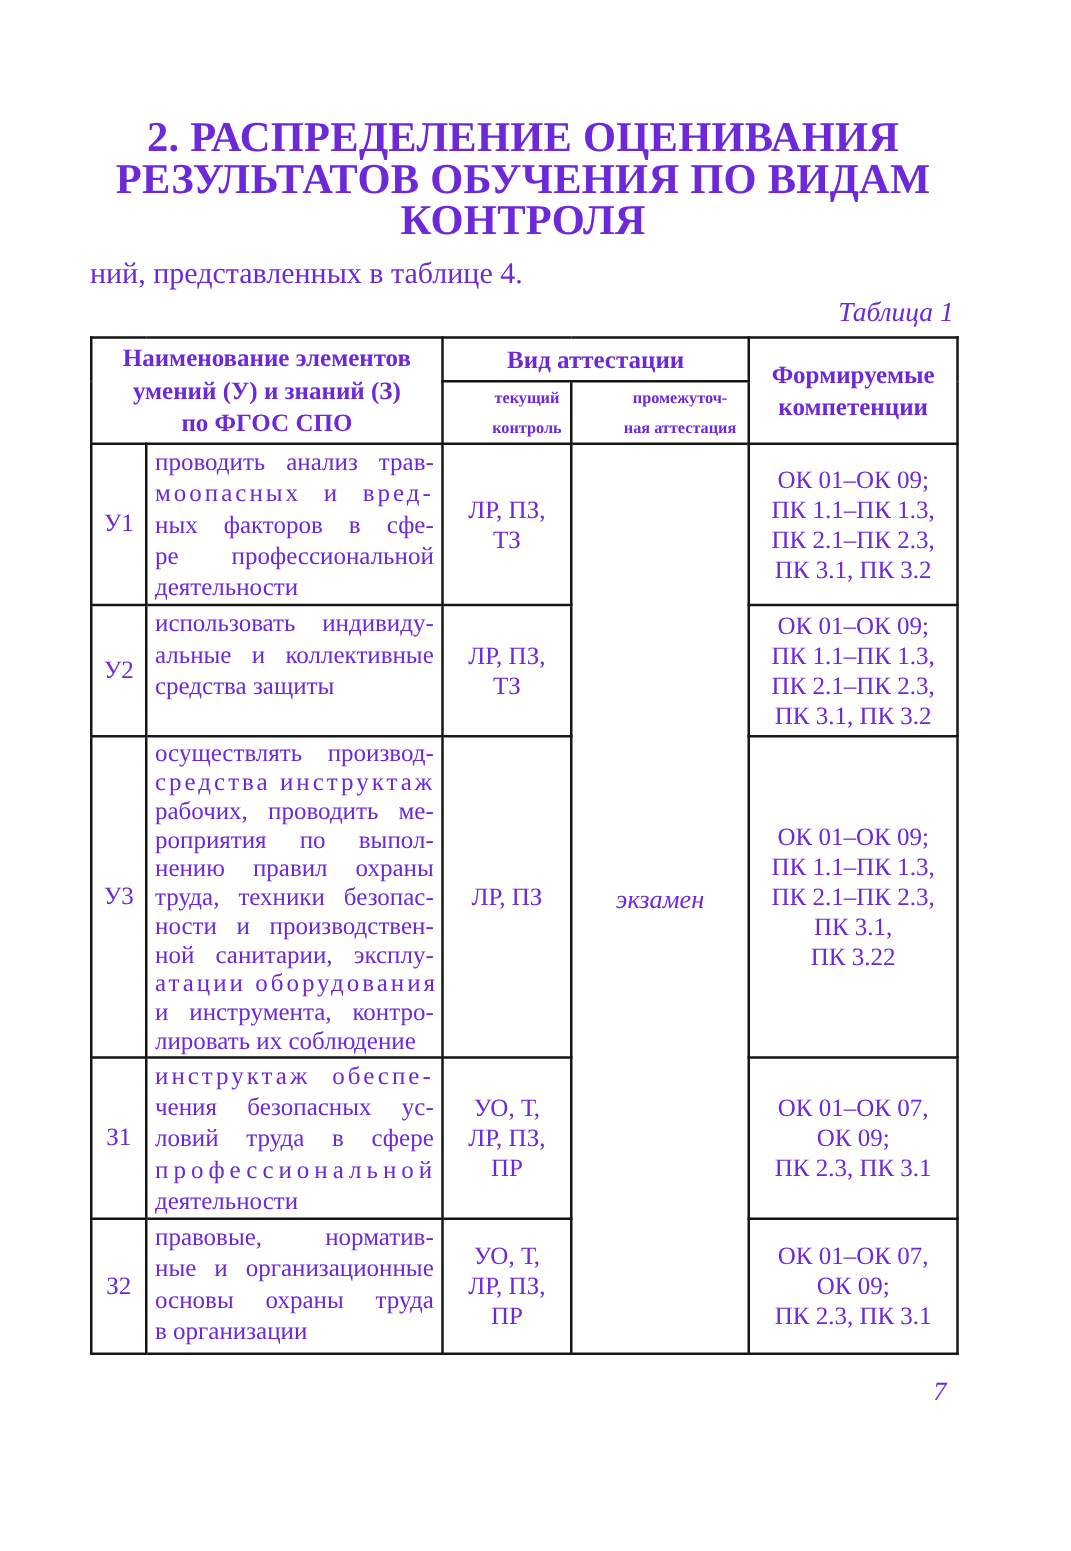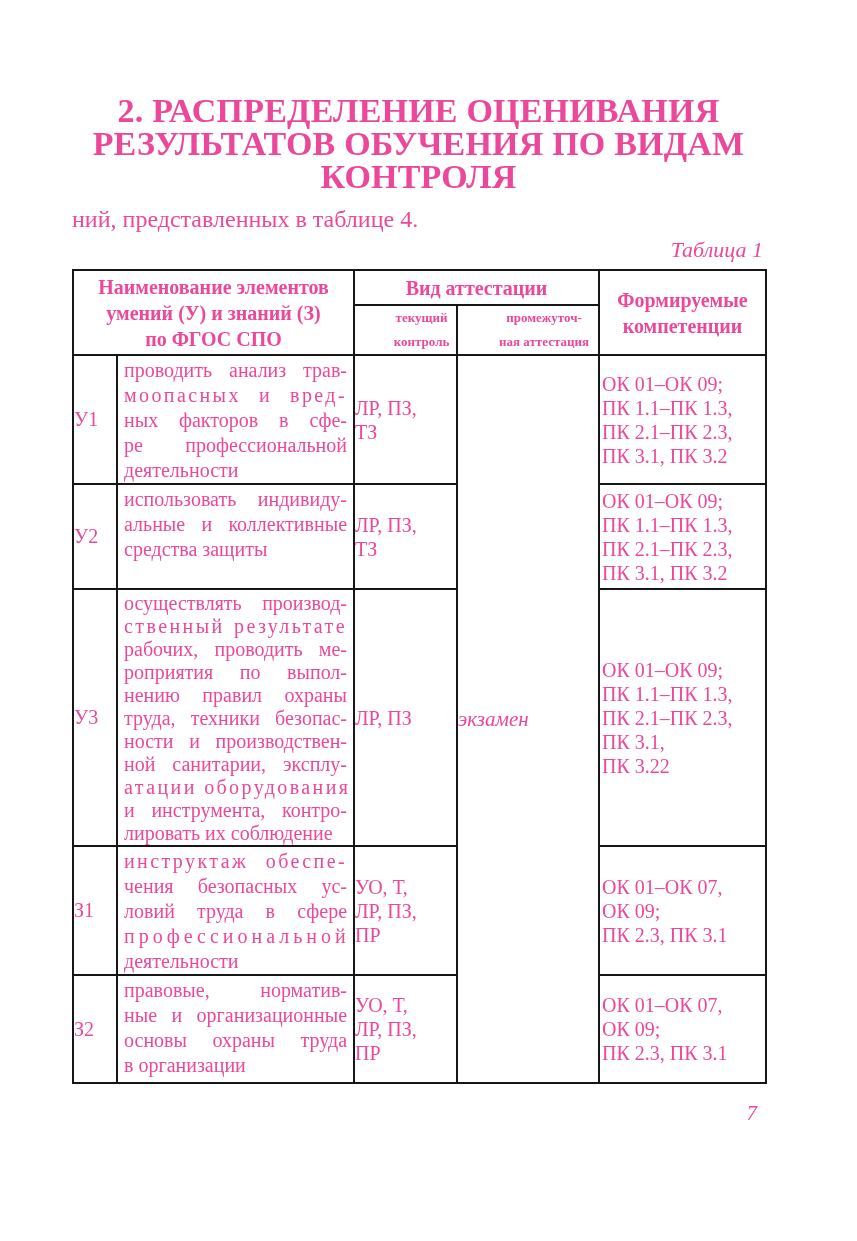--- a/index.html
+++ b/index.html
@@ -1,19 +1,19 @@
 <!DOCTYPE html>
 <html lang="ru"><head>
 <meta charset="utf-8">
 <style>
   * { box-sizing: border-box; }
   html,body { margin:0; padding:0; background:#e8e8e8; }
   .page {
     position:relative; width:857px; height:1241px; margin:0 auto;
-    background:#ffffff; color:#ec4899;
+    background:#ffffff; color:#6d28d9;
     font-family:"Liberation Serif","DejaVu Serif",serif;
     overflow:hidden;
   }
   .content { position:absolute; left:72px; top:0; width:693px; }
 
   .heading {
     margin:94px 0 0; font-size:34px; line-height:33px; font-weight:bold;
     text-align:center; white-space:pre-line; letter-spacing:0.2px;
   }
 
@@ -30,30 +30,30 @@
   .grid th {
     font-weight:bold; text-align:center; vertical-align:middle;
     white-space:pre-line; font-size:20px; line-height:26px;
   }
   tr.h2 th { font-size:13px; line-height:24px;padding-left:32px; }
 
   tr.h1 { height:35px; }  tr.h2 { height:50px; }
   tr.r0 { height:125px; } tr.r1 { height:105px; } tr.r2 { height:253px; }
   tr.r3 { height:127px; } tr.r4 { height:108px; }
 
-  td.code { text-align:left; vertical-align:middle; font-size:20px; }
+  td.code { text-align:center; vertical-align:middle; font-size:20px; }
   td.desc { vertical-align:top; padding:2px 6px 0; font-size:20px; line-height:25px; }
   tr.r2 td.desc { line-height:23px; }
   .dline { display:block; white-space:nowrap; }
   .jl { text-align:justify; text-align-last:justify; }
   .ls { letter-spacing:0.12em; }
   .spread { letter-spacing:0.2em; }
 
   td.cur, td.exam, td.comp {
-    text-align:left; vertical-align:middle; white-space:pre-line;
+    text-align:center; vertical-align:middle; white-space:pre-line;
   }
   td.cur  { font-size:20px; line-height:24px; }
   td.exam { font-style:italic; font-size:21px; }
   td.comp { font-size:20px; line-height:24px; padding:0 2px; }
 
   .pagenum { text-align:right; font-style:italic; font-size:21px; margin:17px 8px 0 0; }
 </style>
 </head>
 <body>
 
@@ -124,21 +124,21 @@
           <td class="comp">ОК 01–ОК 09;
 ПК 1.1–ПК 1.3,
 ПК 2.1–ПК 2.3,
 ПК 3.1, ПК 3.2</td>
         </tr>
 
         <tr class="r2">
           <td class="code">У3</td>
           <td class="desc">
             <span class="dline jl">осуществлять производ-</span>
-            <span class="dline jl ls">ственный результате</span>
+            <span class="dline jl ls">средства инструктаж</span>
             <span class="dline jl">рабочих, проводить ме-</span>
             <span class="dline jl">роприятия по выпол-</span>
             <span class="dline jl">нению правил охраны</span>
             <span class="dline jl">труда, техники безопас-</span>
             <span class="dline jl">ности и производствен-</span>
             <span class="dline jl">ной санитарии, эксплу-</span>
             <span class="dline jl ls">атации оборудования</span>
             <span class="dline jl">и инструмента, контро-</span>
             <span class="dline">лировать их соблюдение</span>
           </td>

